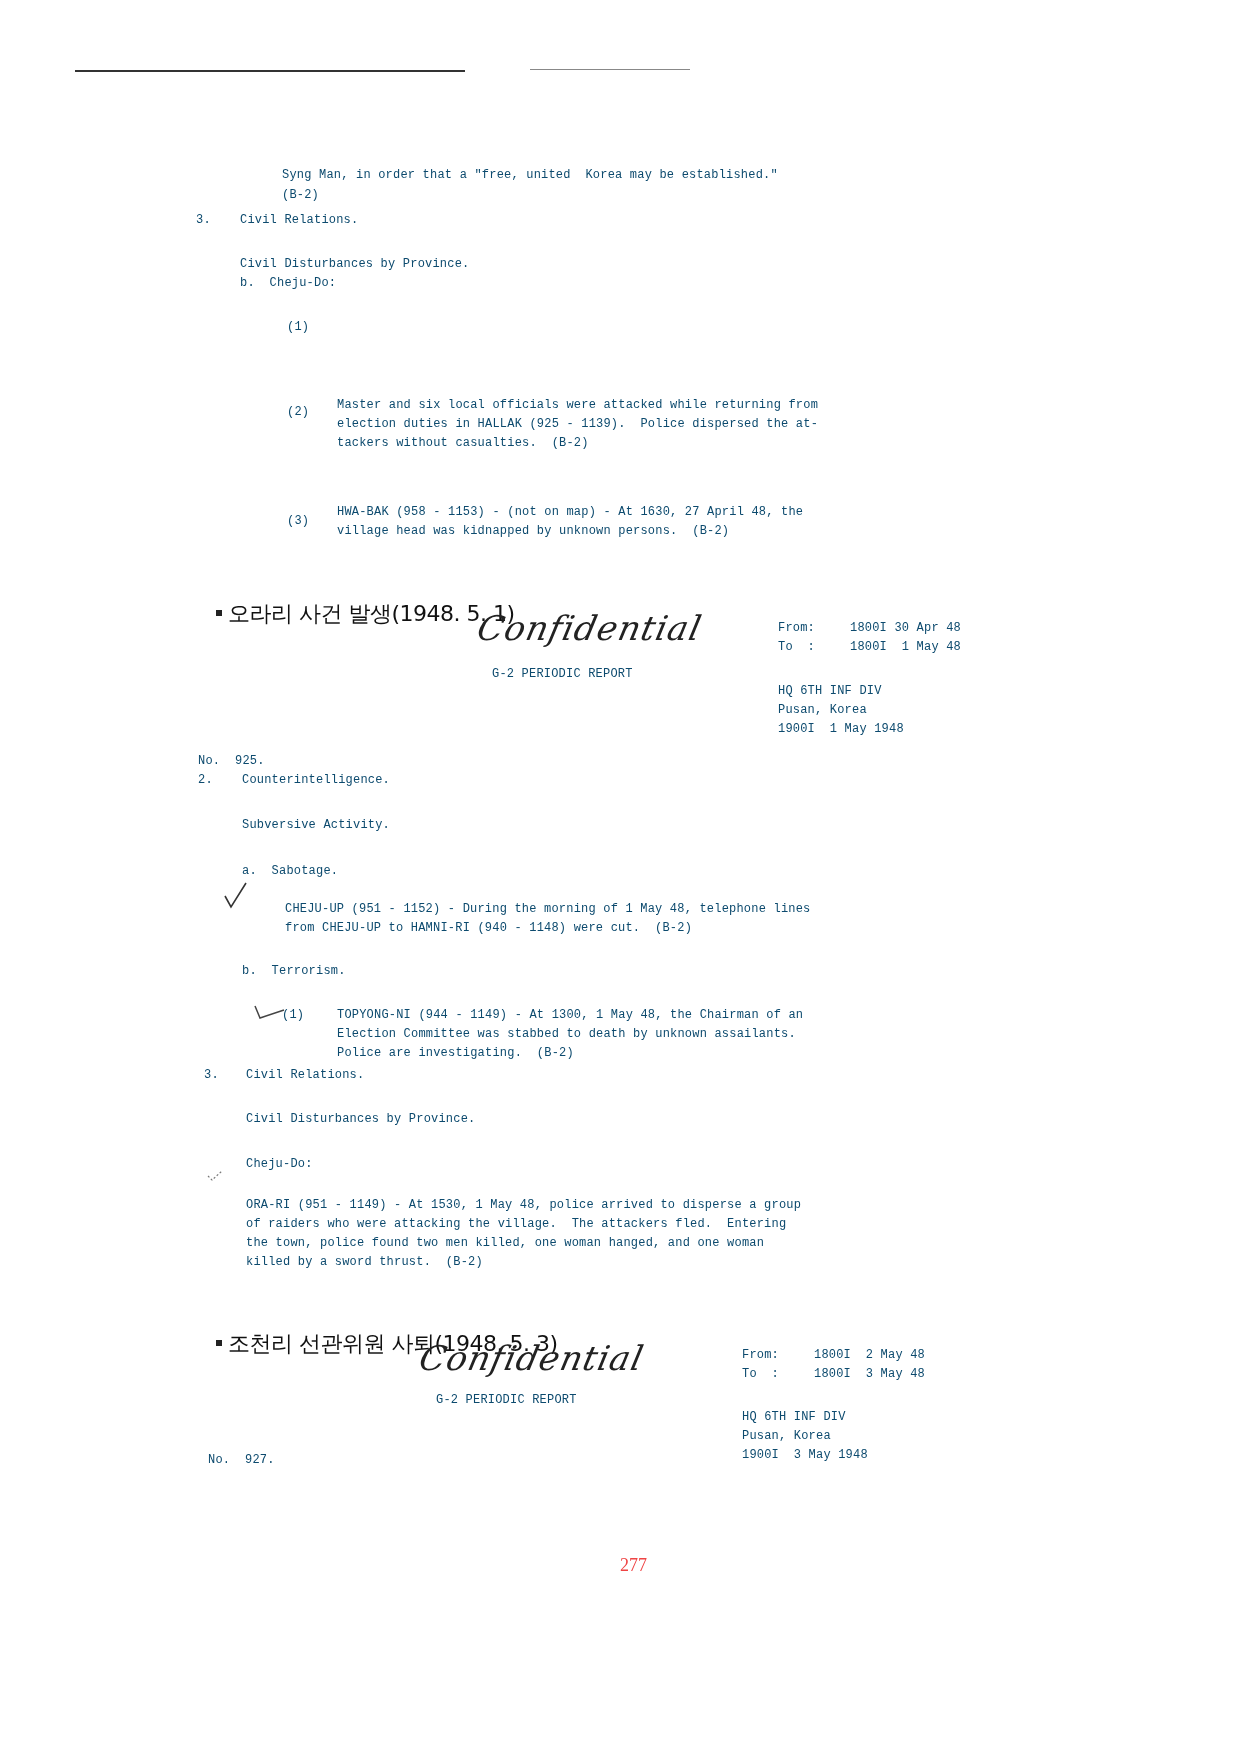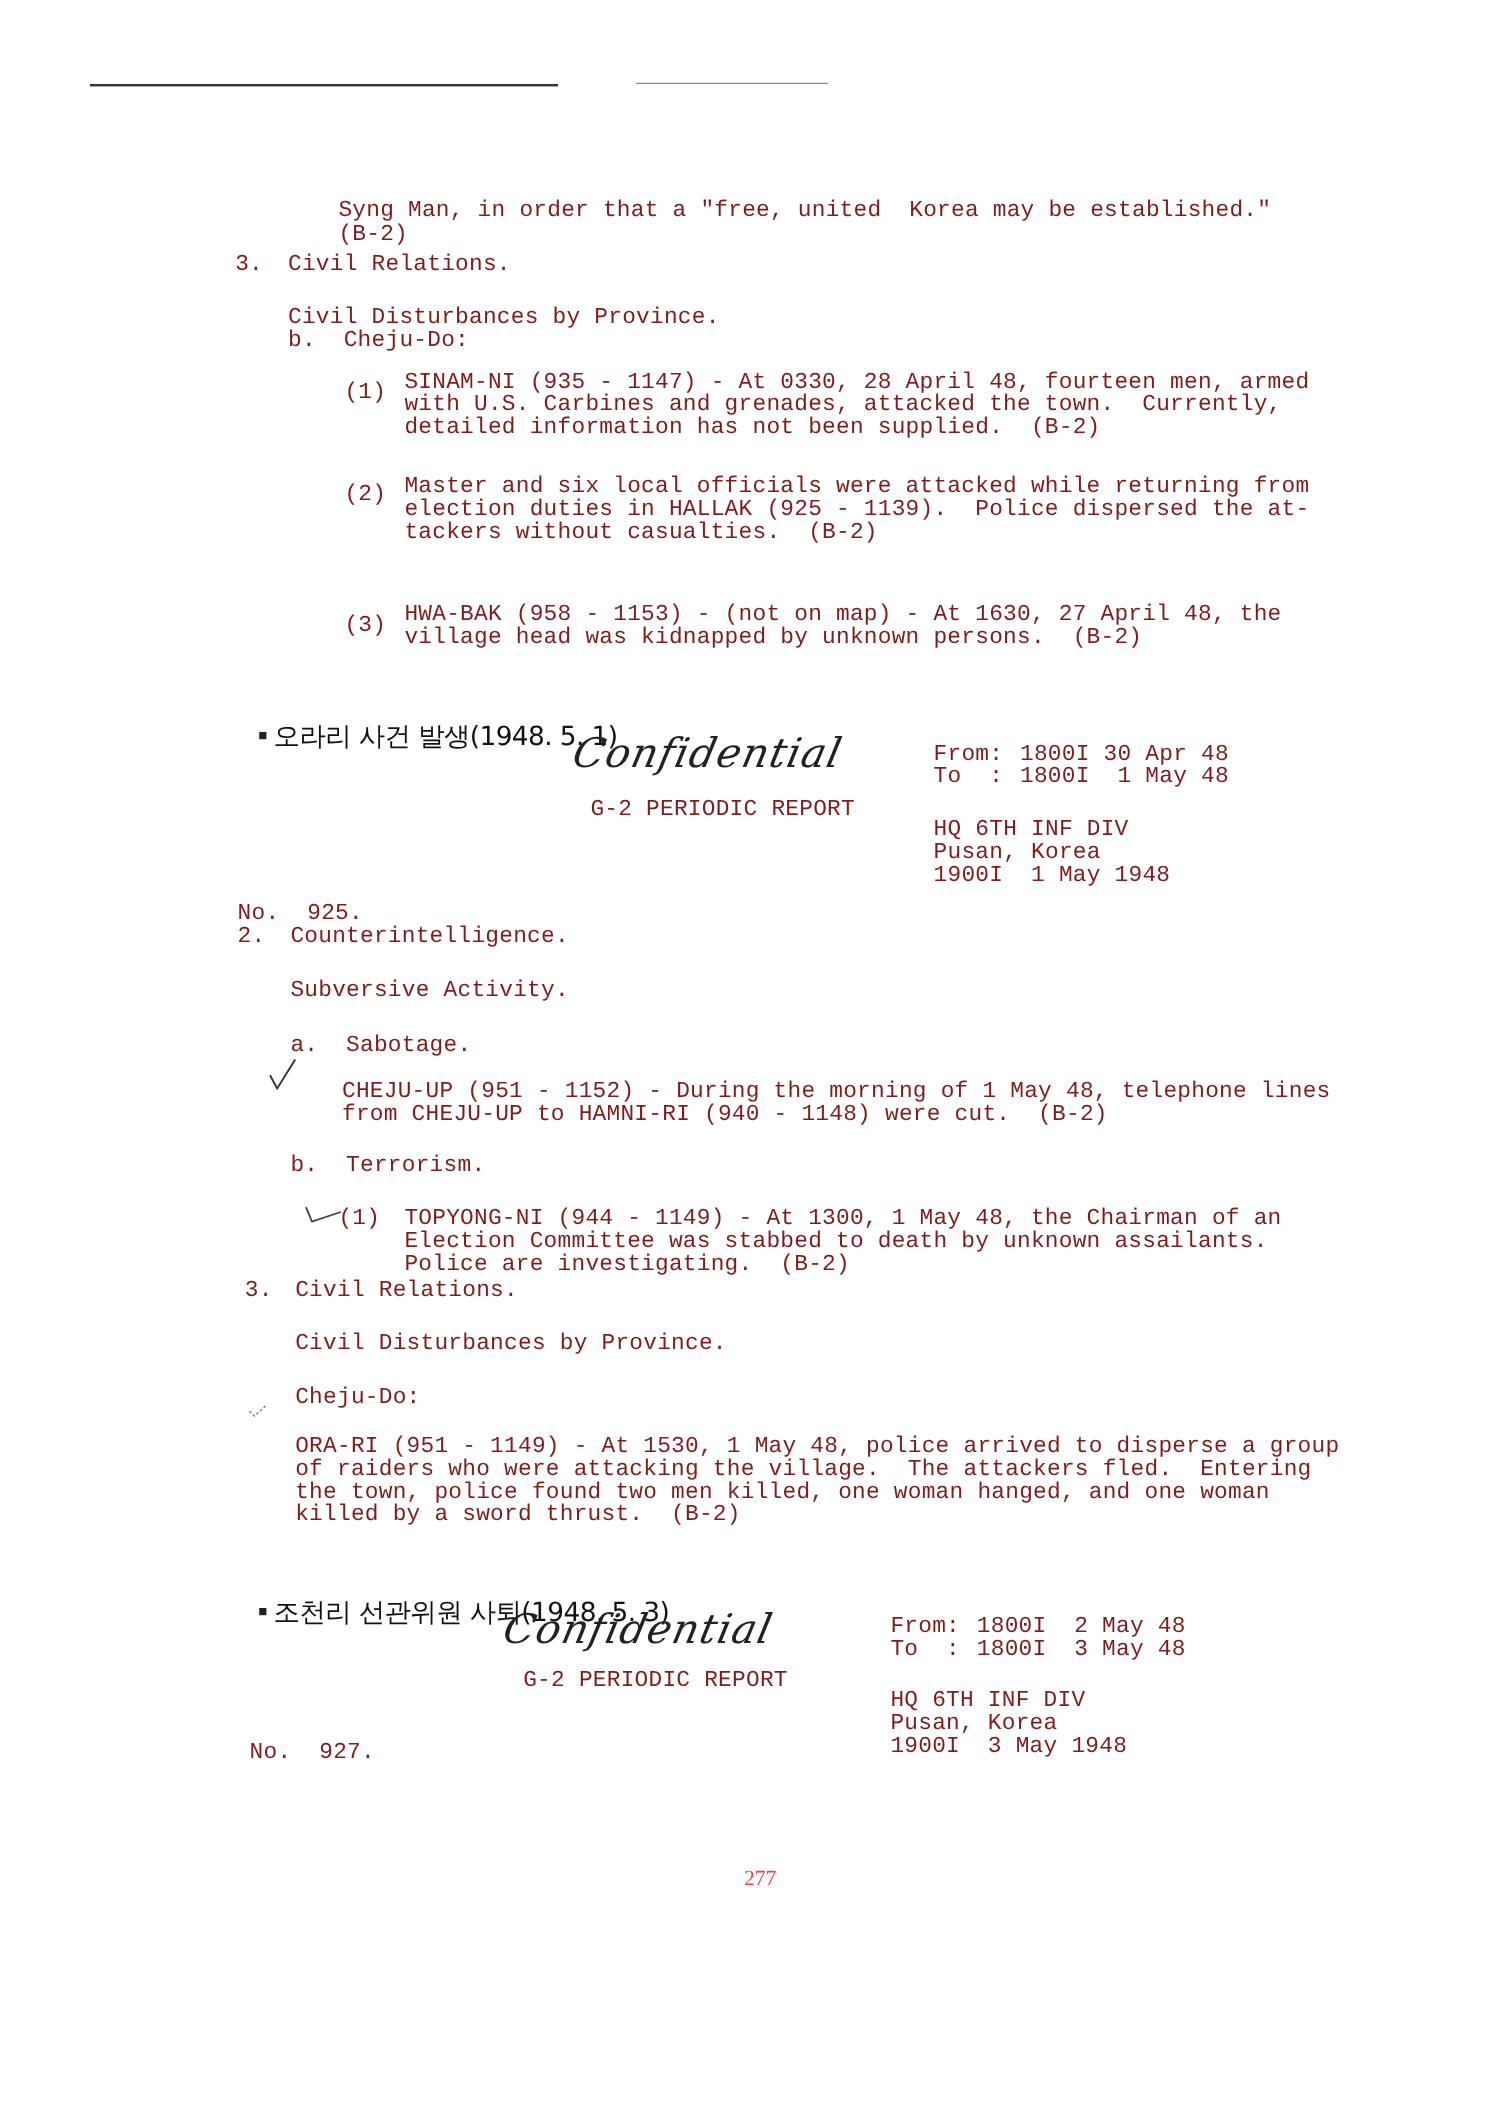--- a/index.html
+++ b/index.html
@@ -1,20 +1,20 @@
 <!DOCTYPE html>
 <html><head>
 <meta charset="utf-8">
 <style>
   html, body { margin: 0; padding: 0; background: #ffffff; }
   body { width: 1240px; height: 1754px; position: relative; overflow: hidden;
          font-family: "DejaVu Sans Mono", "Liberation Mono", monospace; color: #1a1a1a; }
   .page { position: absolute; left: 0; top: 0; width: 1240px; height: 1754px; background: #fff; }
   .abs { position: absolute; white-space: pre; }
-  .tw { font-family: "Liberation Mono", "DejaVu Sans Mono", monospace; font-size: 19px; line-height: 19px; letter-spacing: 0.2px; color: #7f1d1d; }
+  .tw { font-family: "Liberation Mono", "DejaVu Sans Mono", monospace; font-size: 12px; line-height: 19px; letter-spacing: 0.2px; color: #0c4a6e; }
   .ul { text-decoration-thickness: 2px; text-underline-offset: 4px; }
   .kr { font-family: "DejaVu Sans", "Liberation Sans", sans-serif; font-size: 22px; color: #111; letter-spacing: -0.5px; }
   .kr .bullet { display: inline-block; width: 6px; height: 6px; background: #222; margin-right: 6px; vertical-align: middle; position: relative; top: -2px; }
   .sig { font-family: "DejaVu Serif", "Liberation Serif", serif; font-style: italic; font-size: 34px; color: #222; letter-spacing: 1px; transform: skewX(-12deg); }
   .pagenum { font-family: "Liberation Serif", "DejaVu Serif", serif; font-size: 18px; color: #ef4444; }
   .rule { position: absolute; height: 2px; background: #333; }
   .rule.light { background: #888; height: 1px; }
   .mark { position: absolute; }
   .para { position: absolute; }
   .para .line { display: block; white-space: pre; }
@@ -29,25 +29,20 @@
 
   <div class="abs tw" style="left:282px; top:166px;">Syng Man, in order that a "free, united  Korea may be established."</div>
   <div class="abs tw" style="left:282px; top:186px;">(B-2)</div>
 
   <div class="abs tw" style="left:196px; top:211px;">3.</div>
   <div class="abs tw ul" style="left:240px; top:211px;">Civil Relations.</div>
   <div class="abs tw" style="left:240px; top:255px;">Civil Disturbances by Province.</div>
   <div class="abs tw" style="left:240px; top:274px;">b.  Cheju-Do:</div>
 
   <div class="abs tw" style="left:287px; top:318px;">(1)</div>
-  <div class="para tw" style="left:337px; top:309px;">
-    <span class="line">SINAM-NI (935 - 1147) - At 0330, 28 April 48, fourteen men, armed</span>
-    <span class="line">with U.S. Carbines and grenades, attacked the town.  Currently,</span>
-    <span class="line">detailed information has not been supplied.  (B-2)</span>
-  </div>
 
   <div class="abs tw" style="left:287px; top:403px;">(2)</div>
   <div class="para tw" style="left:337px; top:396px;">
     <span class="line">Master and six local officials were attacked while returning from</span>
     <span class="line">election duties in HALLAK (925 - 1139).  Police dispersed the at-</span>
     <span class="line">tackers without casualties.  (B-2)</span>
   </div>
 
   <div class="abs tw" style="left:287px; top:512px;">(3)</div>
   <div class="para tw" style="left:337px; top:503px;">

